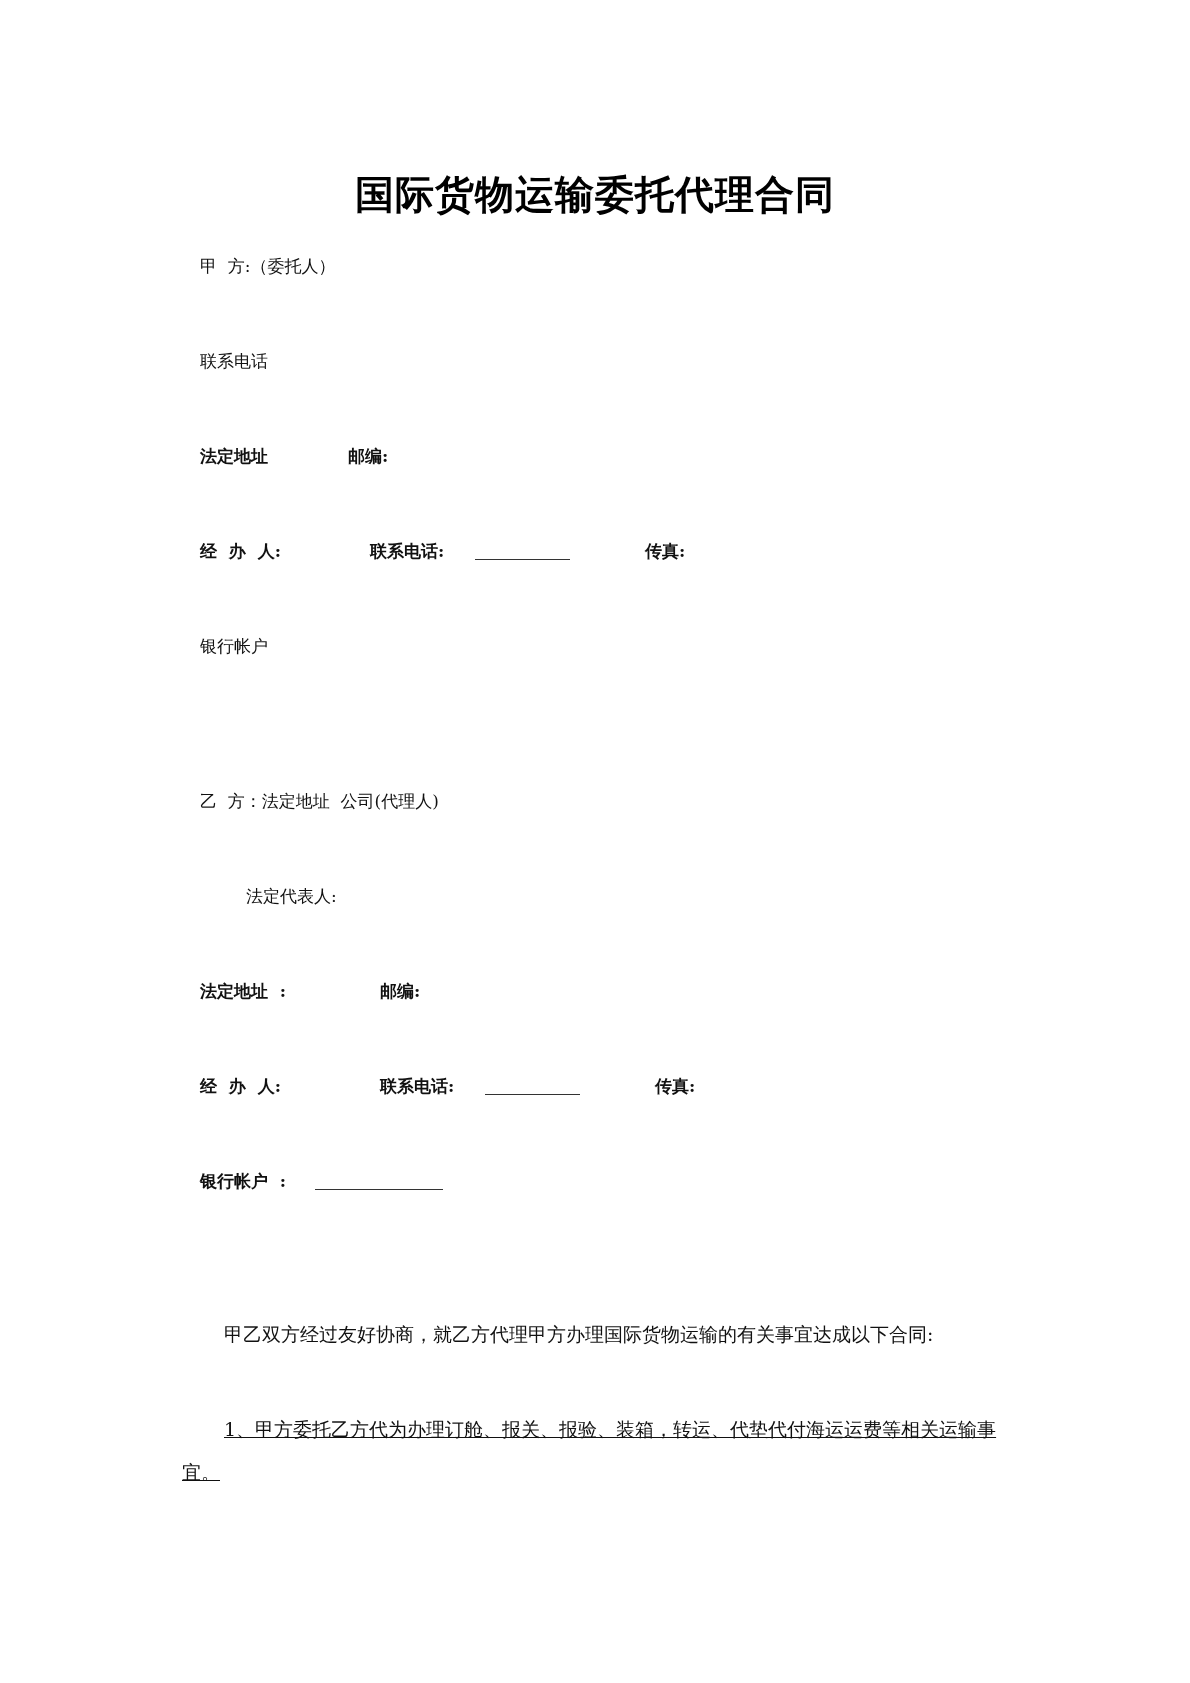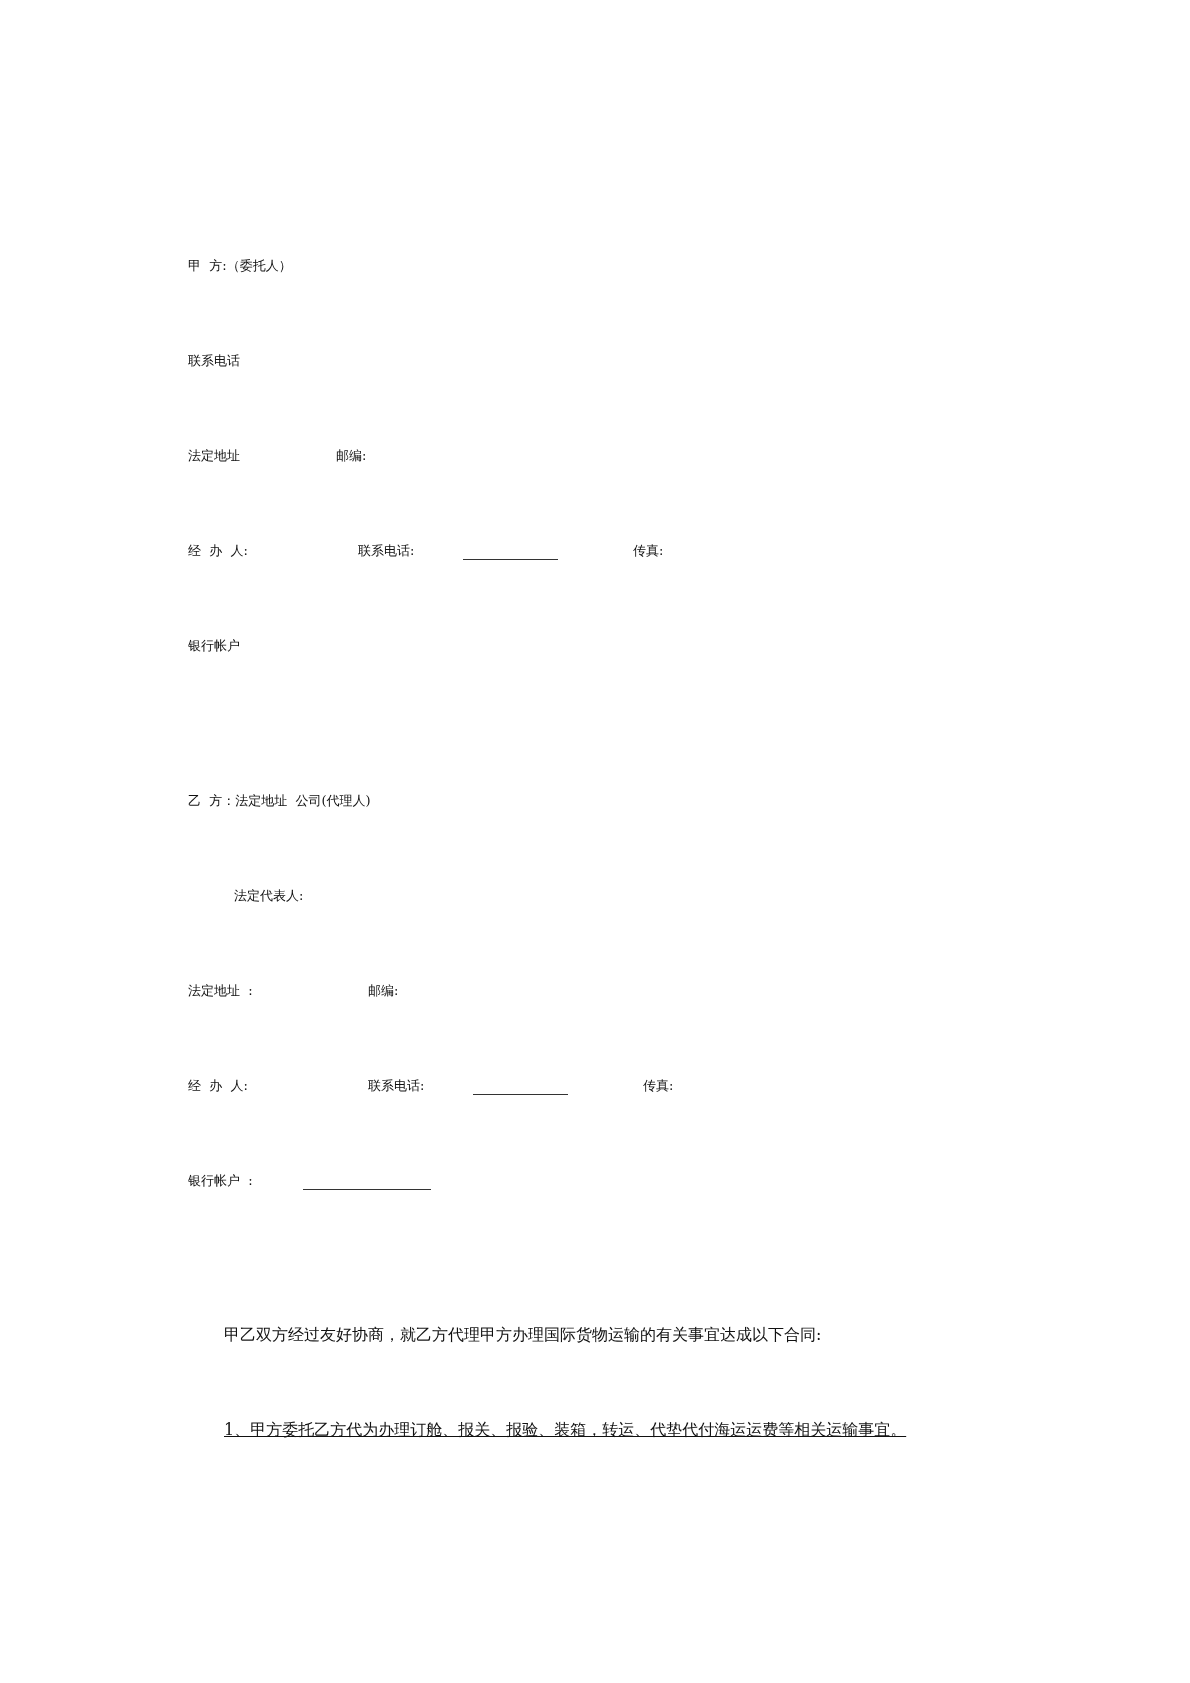--- a/index.html
+++ b/index.html
@@ -1,30 +1,31 @@
 <!DOCTYPE html>
 <html><head>
 <meta charset="utf-8">
 <style>
   html, body { margin: 0; padding: 0; background: #ffffff; }
   body { width: 1190px; height: 1683px; position: relative; overflow: hidden;
          font-family: "DejaVu Serif", "Liberation Serif", serif; color: #111111; }
   .page { position: absolute; left: 0; top: 0; width: 1190px; height: 1683px; background: #ffffff; }
   .title { position: absolute; left: 0; width: 1190px; top: 168px; text-align: center;
            font-size: 39px; font-weight: bold; letter-spacing: 1px; color: #000; }
-  .line { position: absolute; left: 188px; font-size: 13px; white-space: pre; line-height: 24px; }
-  .seg { position: absolute; top: 0; white-space: pre; }
-  .para { position: absolute; left: 182px; width: 836px; font-size: 16px; line-height: 43px; }
+  .line { position: absolute; left: 200px; font-size: 17px; white-space: pre; line-height: 24px; }
+  .seg { position: absolute; top: 0; white-space: pre; font-weight: bold; }
+  .para { position: absolute; left: 182px; width: 836px; font-size: 19px; line-height: 43px; }
   .indent { text-indent: 42px; }
 </style>
 </head>
 <body>
 
 <div class="page">
 
+  <div class="title">国际货物运输委托代理合同</div>
 
   <div class="line" style="top:254px;">甲  方:（委托人）</div>
 
   <div class="line" style="top:349px;">联系电话</div>
 
   <div class="line" style="top:444px; width:600px; height:24px;">
     <span class="seg" style="left:0;">法定地址</span>
     <span class="seg" style="left:148px;">邮编:</span>
   </div>
 

